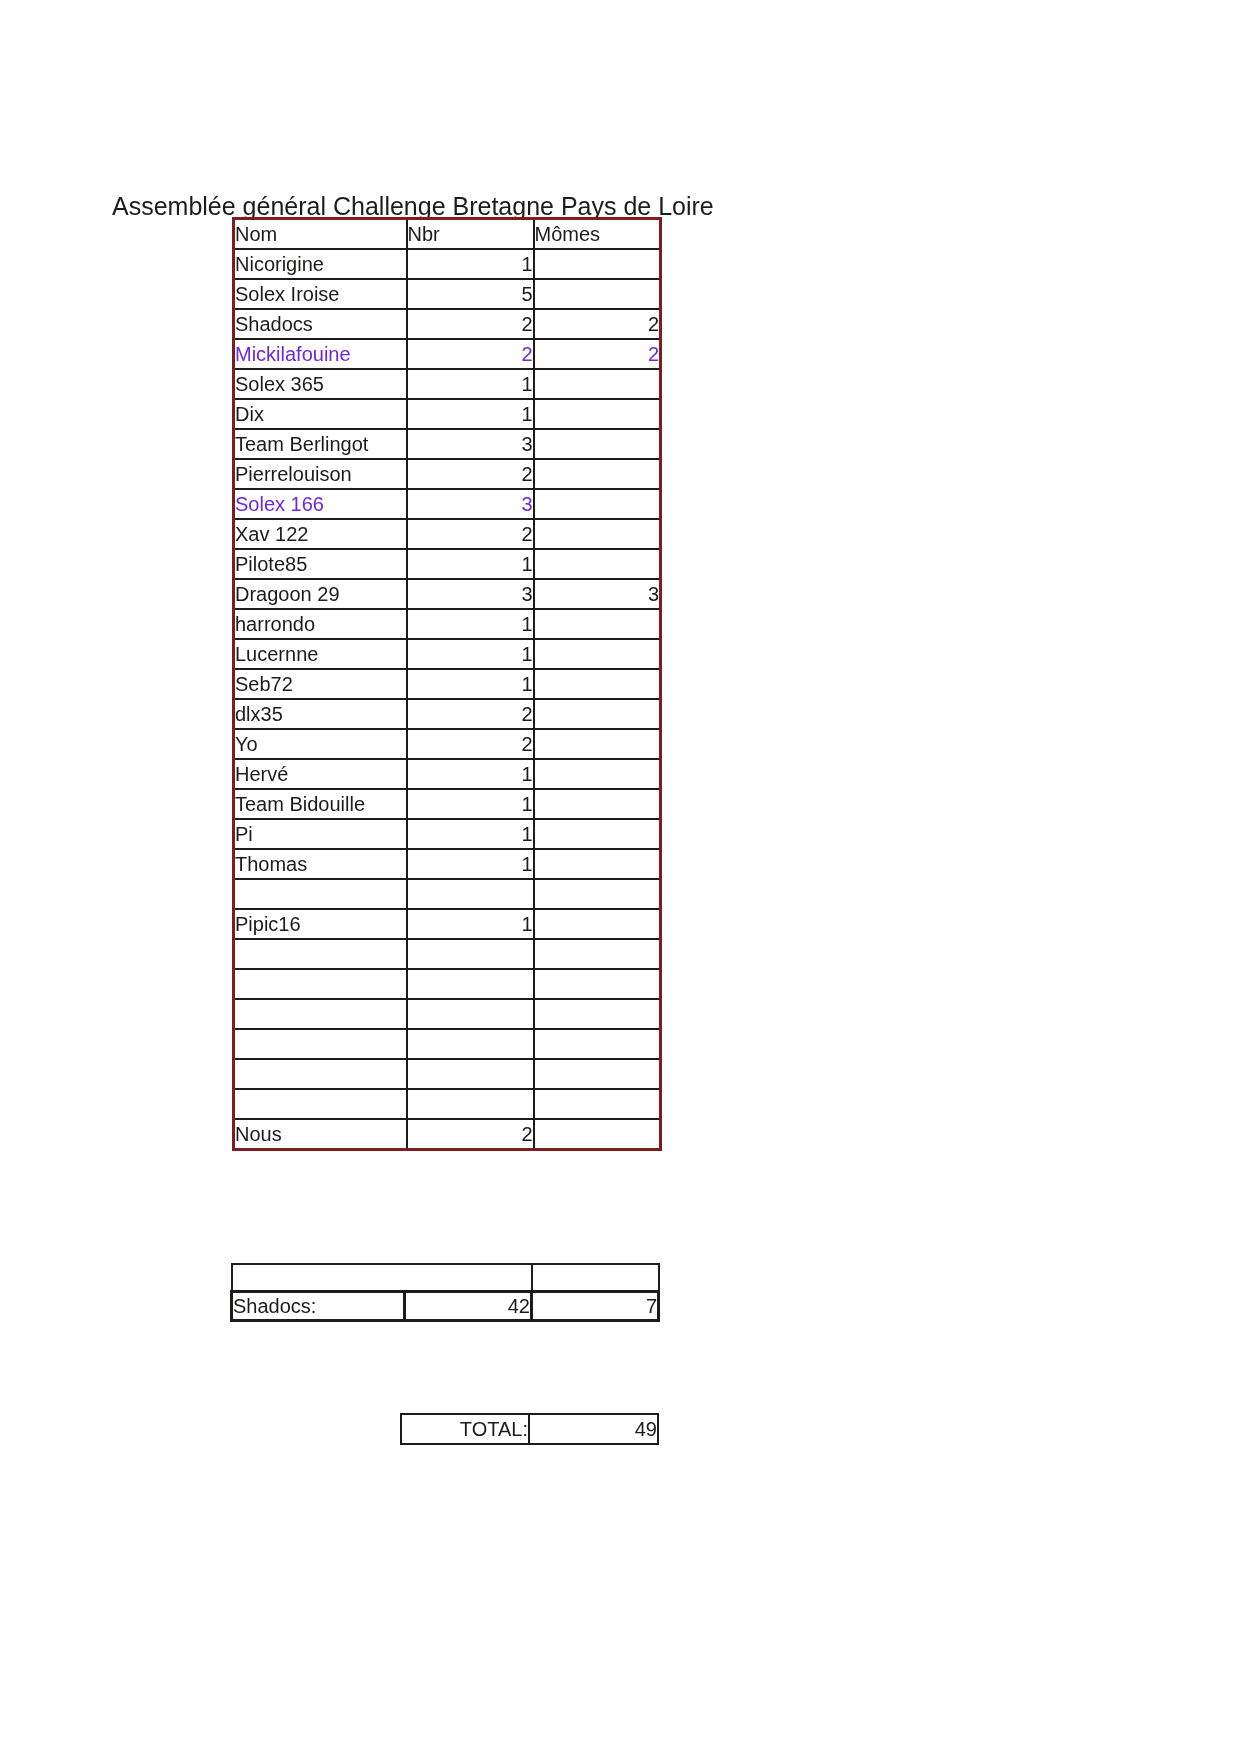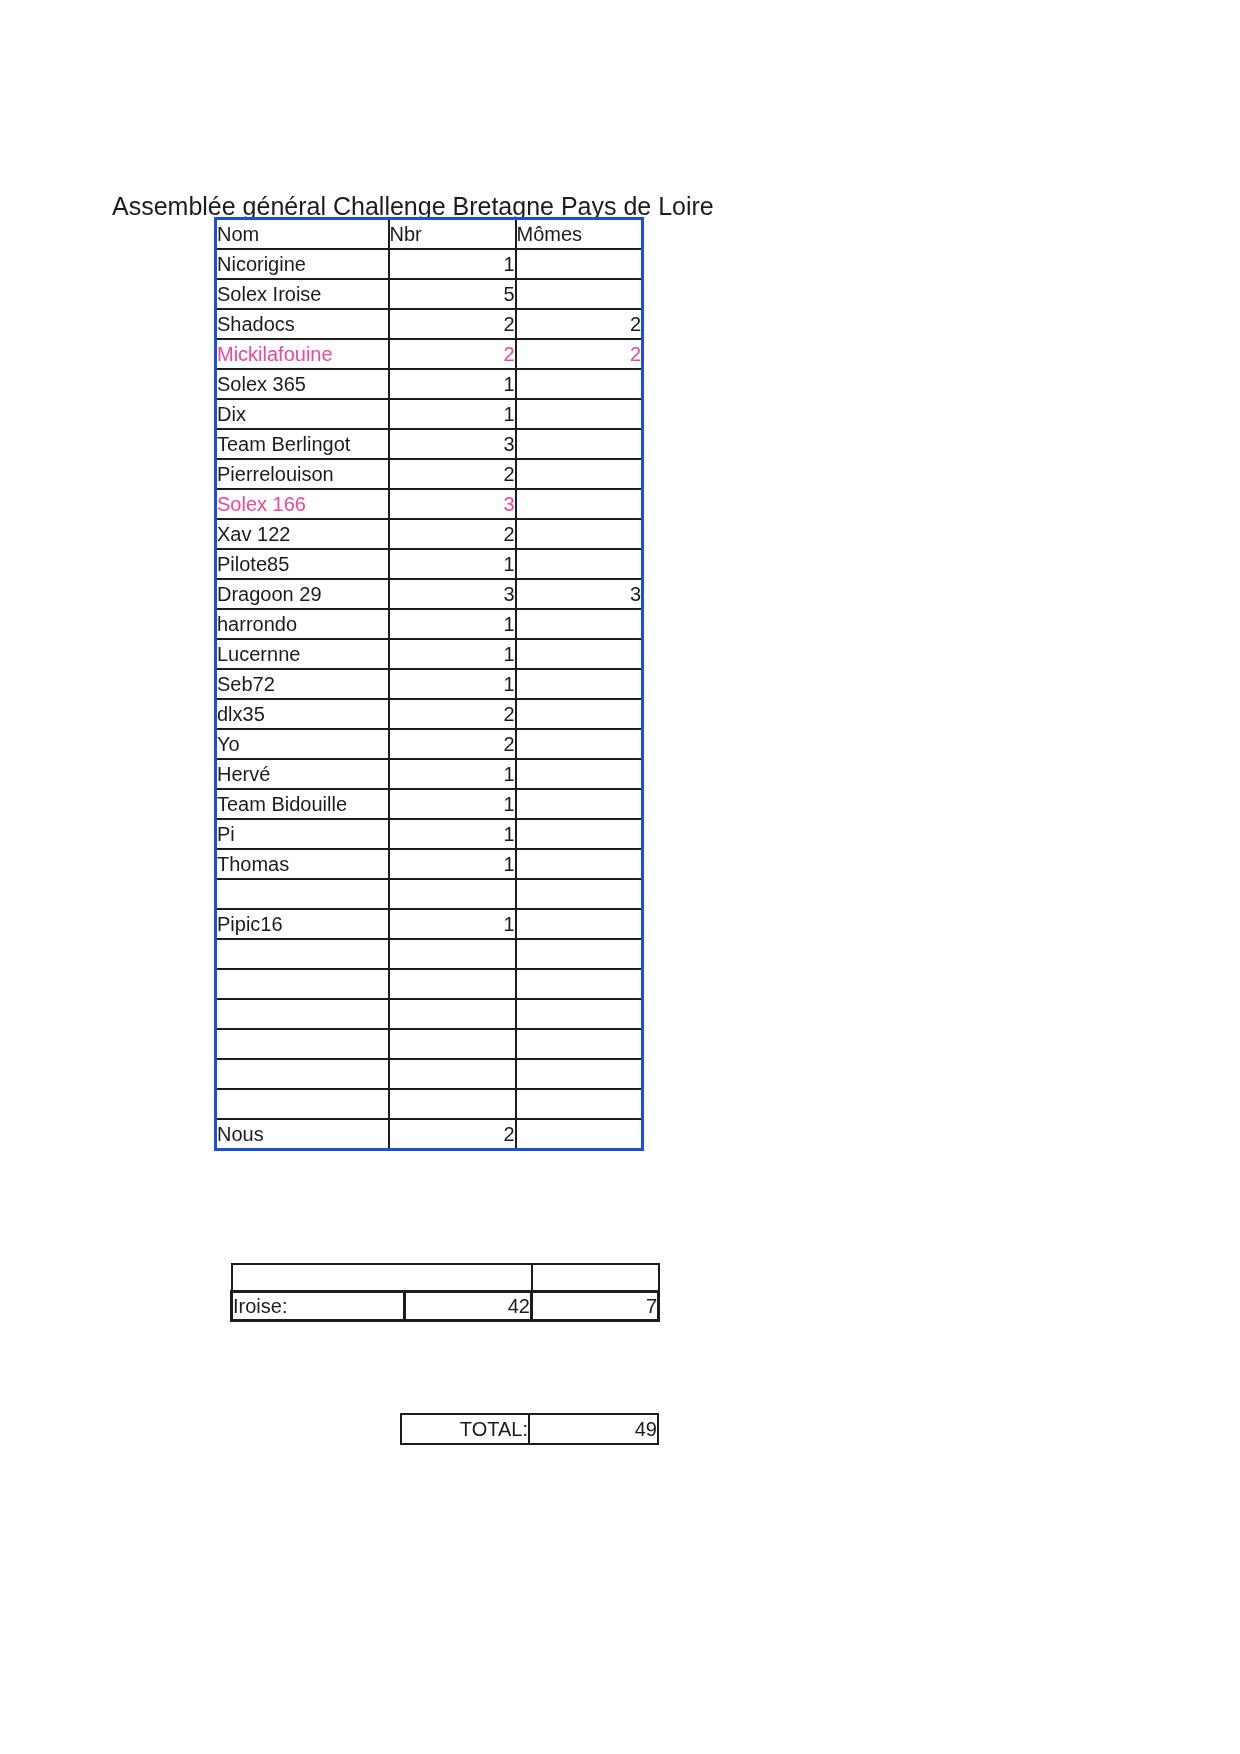--- a/index.html
+++ b/index.html
@@ -34,26 +34,26 @@
     padding: 0;
     overflow: hidden;
     white-space: nowrap;
     vertical-align: middle;
   }
   .left  { text-align: left;  padding-left: 6px;  }
   .num   { text-align: right; padding-right: 6px; }
 
   .main {
     position: absolute;
-    left: 214px;
+    left: 232px;
     top: 217px;
     width: 427px;
-    border: 3px solid #1d4ed8;
-  }
-  tr.red td { color: #ec4899; }
+    border: 3px solid #7f1d1d;
+  }
+  tr.red td { color: #6d28d9; }
 
   .totals {
     position: absolute;
     left: 230px;
     top: 1263px;
     width: 427px;
   }
   .totals tr.spacer td { height: 25px; }
   .totals tr.thick td {
     border-width: 3px;
@@ -251,21 +251,21 @@
       <col style="width:173px">
       <col style="width:127px">
       <col style="width:127px">
     </colgroup>
     <tbody>
       <tr class="spacer">
         <td colspan="2"></td>
         <td></td>
       </tr>
       <tr class="thick">
-        <td class="left">Iroise:</td>
+        <td class="left">Shadocs:</td>
         <td class="num">42</td>
         <td class="num">7</td>
       </tr>
     </tbody>
   </table>
 
   <table class="grid grand">
     <colgroup>
       <col style="width:128px">
       <col style="width:129px">

